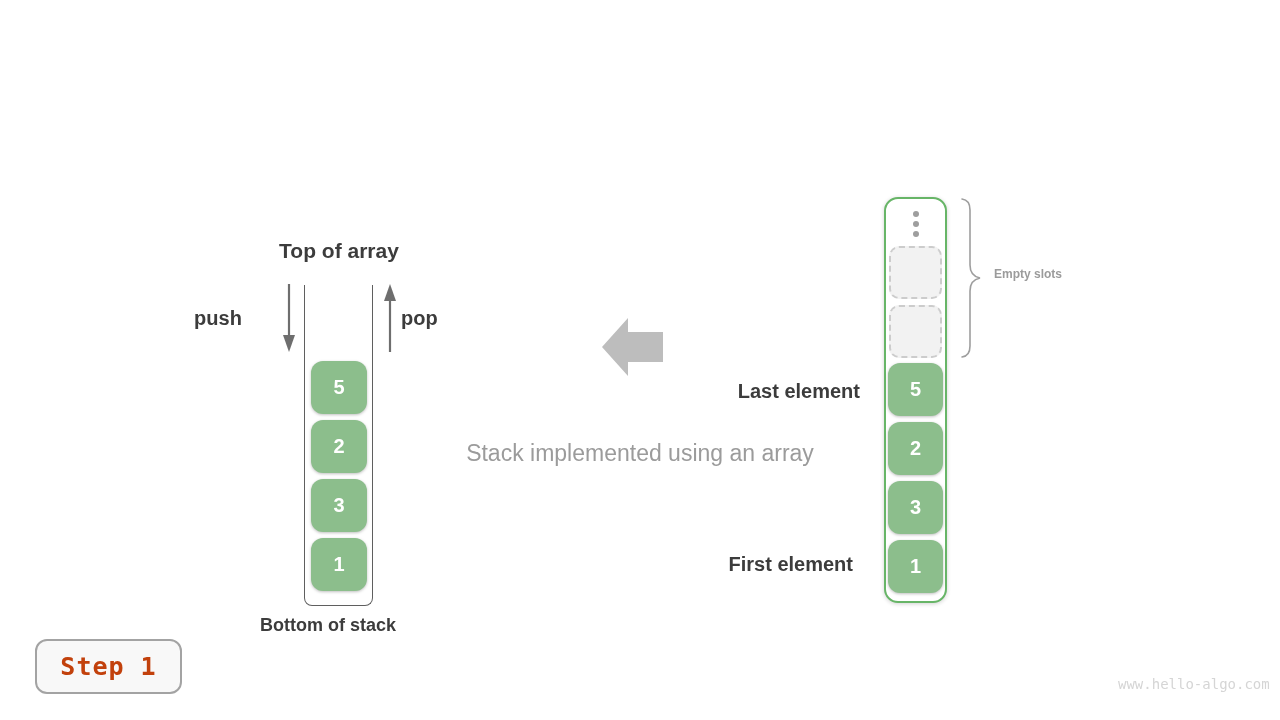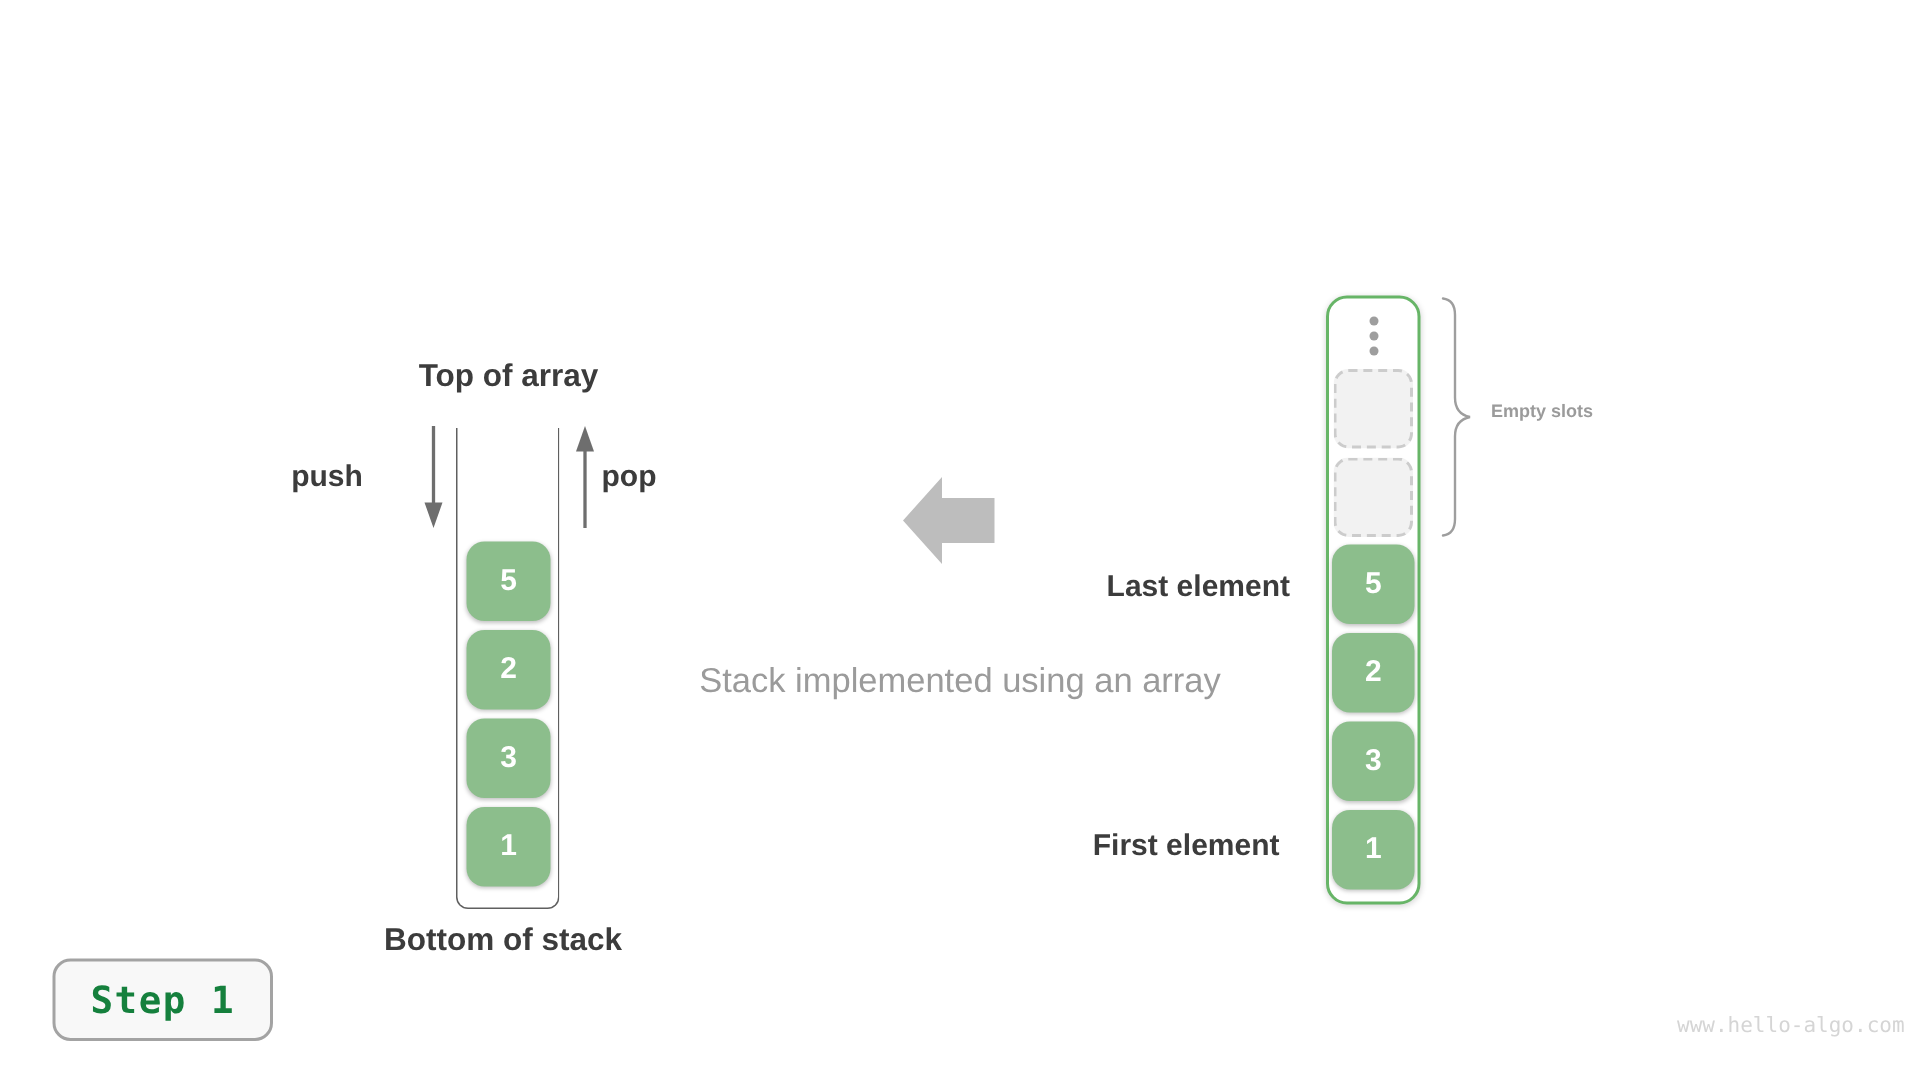--- a/index.html
+++ b/index.html
@@ -29,21 +29,21 @@
   .lbl-muted-bold {
     color: #9b9b9b;
     font-weight: bold;
     font-size: 12px;
     white-space: nowrap;
   }
 
   #top-of-stack   { left: 239px; top: 239px; width: 200px; text-align: center; font-size: 21px; }
   #push-label     { left: 166px; top: 307px; width: 104px; text-align: center; }
   #pop-label      { left: 401px; top: 307px; }
-  #bottom-of-stack{ left: 256px; top: 615px; width: 200px; text-align: left; font-size: 21px; }
+  #bottom-of-stack{ left: 228px; top: 615px; width: 200px; text-align: center; font-size: 18px; }
   #caption        { left: 440px; top: 426px; width: 400px; text-align: center; margin-top: 14px; }
   #empty-slots-label { left: 994px; top: 267px; }
   #last-element   { left: 660px; top: 380px; width: 200px; text-align: right; }
   #first-element  { left: 653px; top: 553px; width: 200px; text-align: right; }
 
   
   #stack-container {
     left: 304px; top: 285px;
     width: 69px; height: 321px;
     border-left: 1.5px solid #5f5f5f;
@@ -111,21 +111,21 @@
   #step-badge {
     left: 35px; top: 639px;
     width: 147px; height: 55px;
     background: #f8f8f8;
     border: 2px solid #a3a3a3;
     border-radius: 12px;
     display: flex; align-items: center; justify-content: center;
     font-family: "DejaVu Sans Mono", monospace;
     font-weight: bold;
     font-size: 25px;
-    color: #15803d;
+    color: #c2410c;
     letter-spacing: 1px;
   }
   #watermark {
     left: 1078px; top: 676px;
     font-family: "DejaVu Sans Mono", monospace;
     font-size: 14px;
     color: #d5d5d5;
     white-space: nowrap;
     margin-left: 40px;
   }

